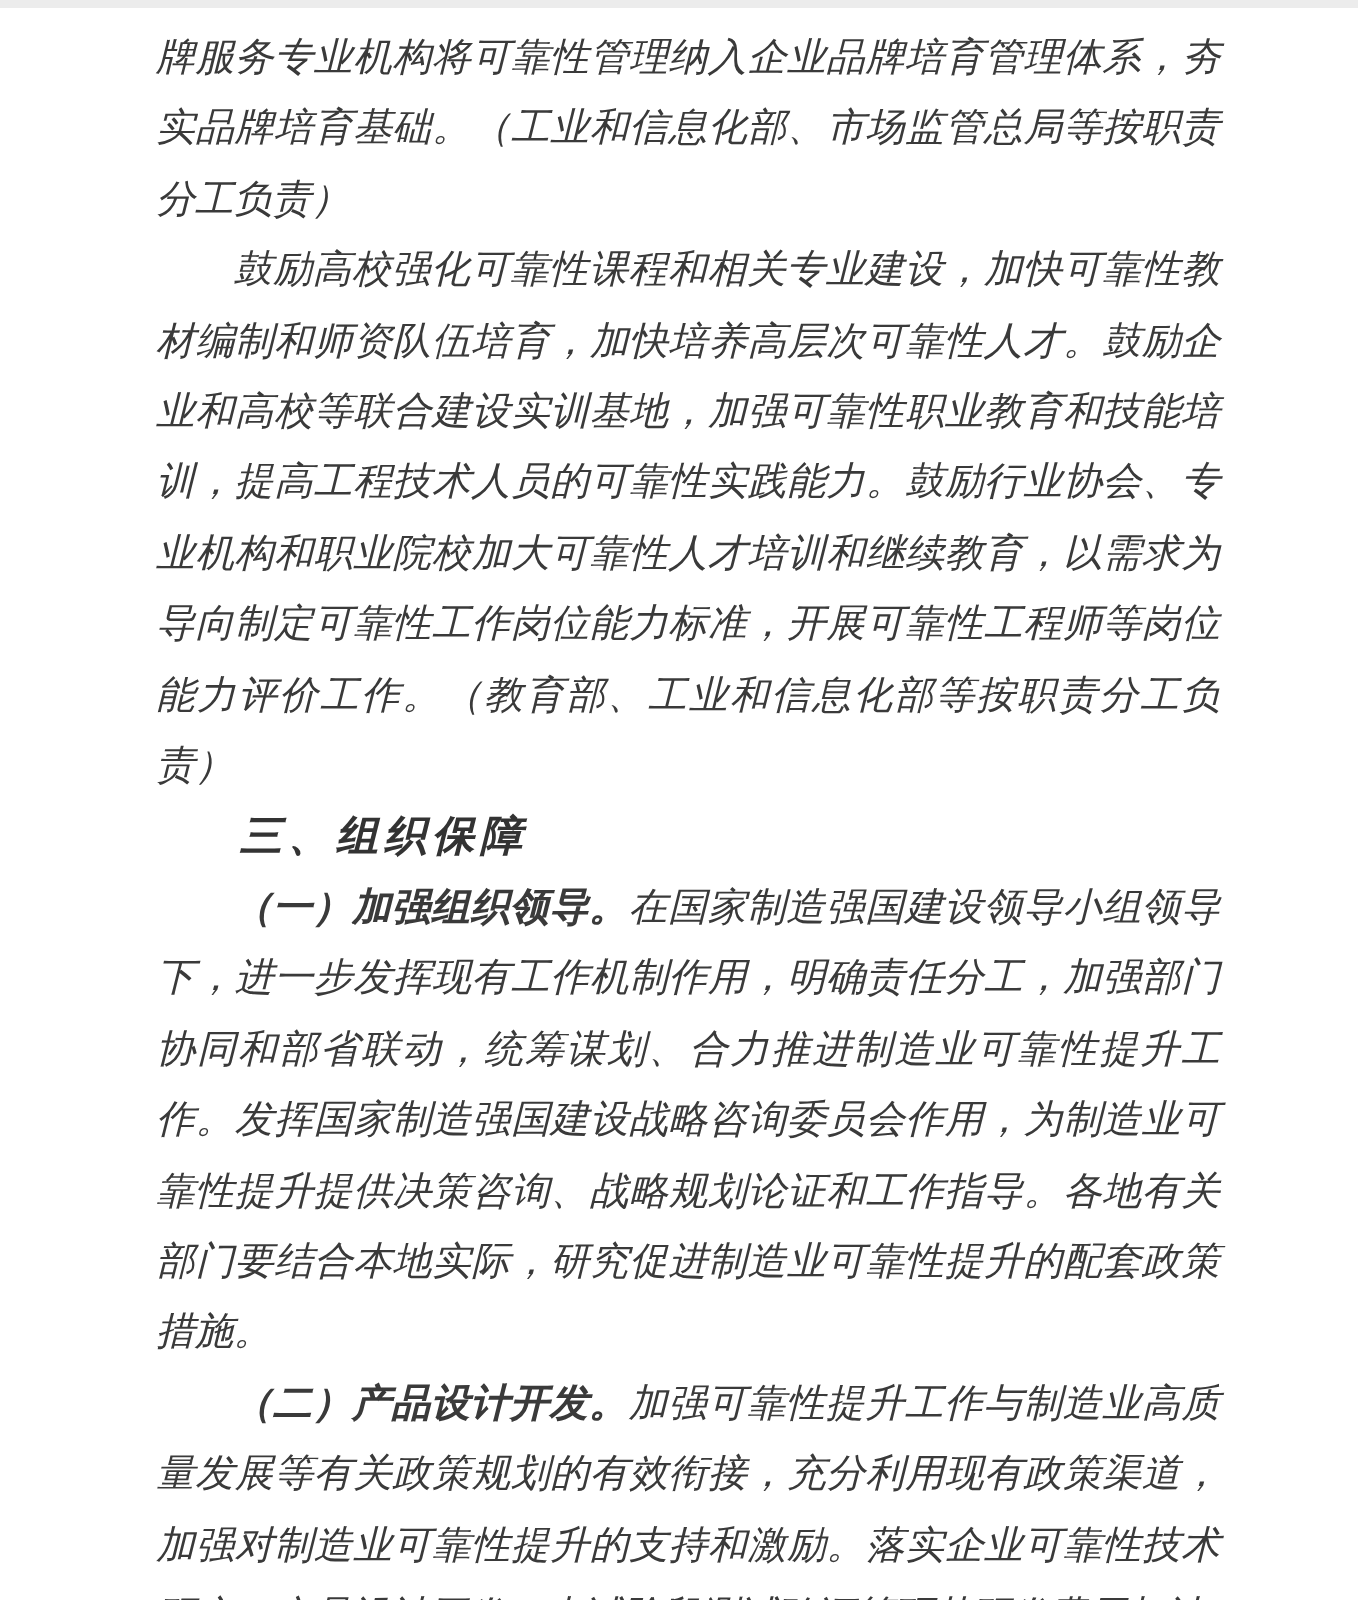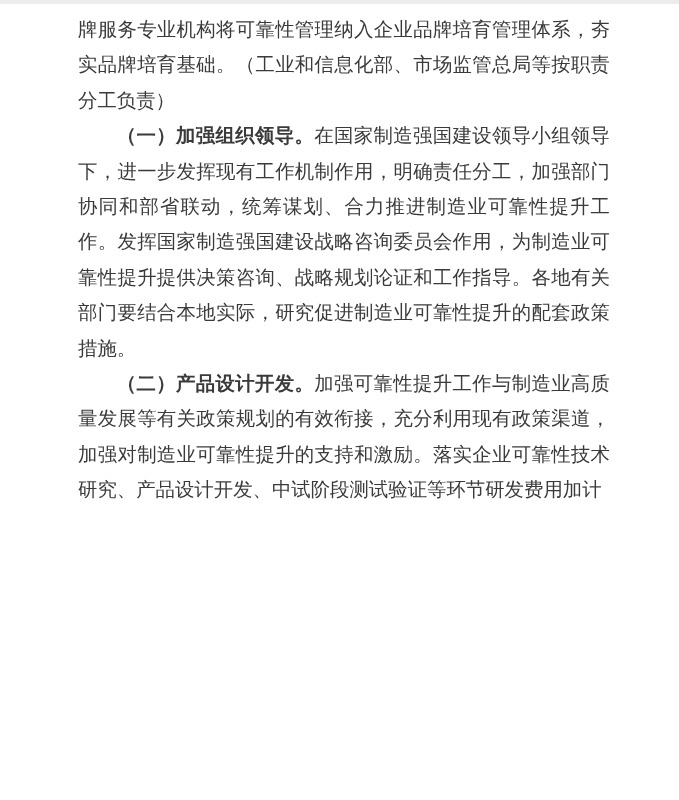--- a/index.html
+++ b/index.html
@@ -1,15 +1,15 @@
 <!DOCTYPE html>
 <html><head>
 <meta charset="utf-8">
 <style>
-  * { box-sizing: border-box; }
+  * { box-sizing: border-box; font-style: italic; }
   html, body {
     margin: 0;
     padding: 0;
     background: #ffffff;
   }
   .page {
     position: relative;
     width: 679px;
     height: 800px;
     background: #ffffff;
@@ -61,20 +61,22 @@
 </head>
 <body>
 
 <div class="page">
   <div class="top-strip"></div>
   <div class="content">
 
     <p class="no-indent">牌服务专业机构将可靠性管理纳入企业品牌培育管理体系，夯实品牌培育基础。（工业和信息化部、市场监管总局等按职责分工负责）</p>
 
 
+    <p>鼓励高校强化可靠性课程和相关专业建设，加快可靠性教材编制和师资队伍培育，加快培养高层次可靠性人才。鼓励企业和高校等联合建设实训基地，加强可靠性职业教育和技能培训，提高工程技术人员的可靠性实践能力。鼓励行业协会、专业机构和职业院校加大可靠性人才培训和继续教育，以需求为导向制定可靠性工作岗位能力标准，开展可靠性工程师等岗位能力评价工作。（教育部、工业和信息化部等按职责分工负责）</p>
 
+    <p class="section-heading">三、组织保障</p>
 
     <p><span class="lead">（一）加强组织领导。</span><span>在国家制造强国建设领导小组领导下，进一步发挥现有工作机制作用，明确责任分工，加强部门协同和部省联动，统筹谋划、合力推进制造业可靠性提升工作。发挥国家制造强国建设战略咨询委员会作用，为制造业可靠性提升提供决策咨询、战略规划论证和工作指导。各地有关部门要结合本地实际，研究促进制造业可靠性提升的配套政策措施。</span></p>
 
     <p><span class="lead">（二）产品设计开发。</span><span>加强可靠性提升工作与制造业高质量发展等有关政策规划的有效衔接，充分利用现有政策渠道，加强对制造业可靠性提升的支持和激励。落实企业可靠性技术研究、产品设计开发、中试阶段测试验证等环节研发费用加计</span></p>
 
   </div>
 </div>
 
 </body></html>

